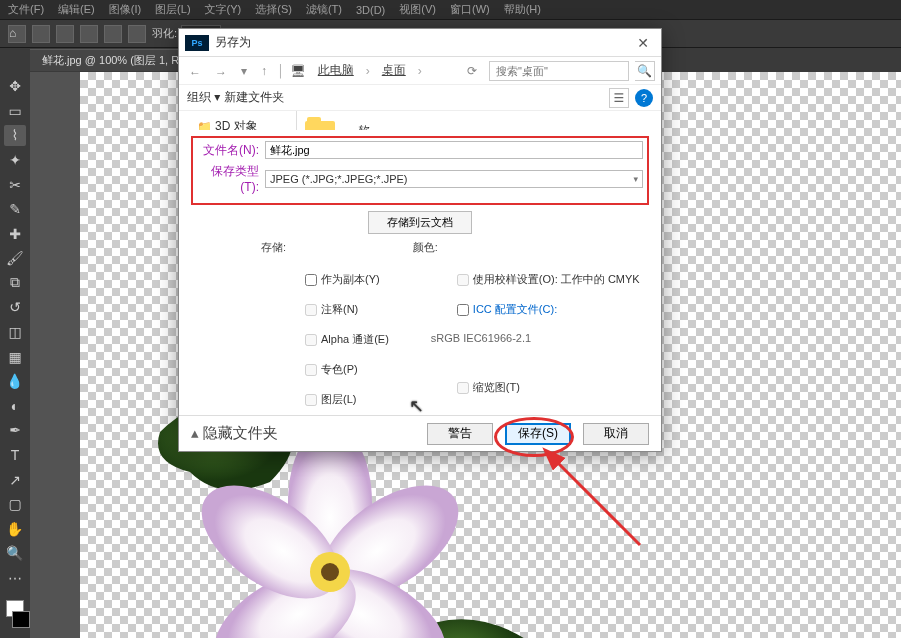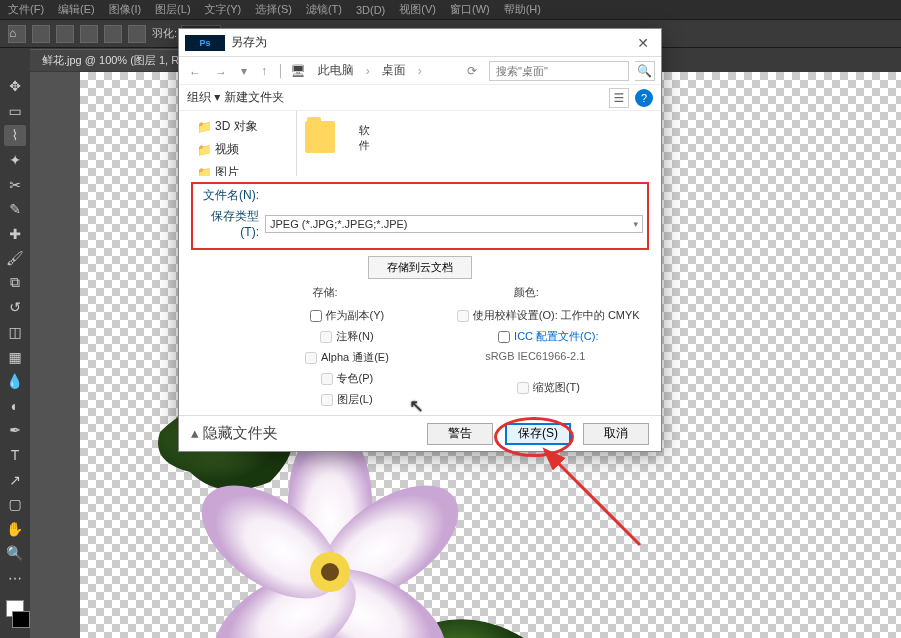--- a/index.html
+++ b/index.html
@@ -36,28 +36,28 @@
   background-size: 16px 16px;
   background-position: 0 0, 0 8px, 8px -8px, -8px 0;
   background-color: #fff;
   left: 50px; top: 0; right: 0; bottom: 0;
 }
 .flower { position: absolute; left: 100px; top: 310px; width: 430px; height: 330px; }
 
 
 .dialog { position: absolute; left: 178px; top: 28px; width: 484px; height: 424px; background: #fff; border: 1px solid #888; box-shadow: 0 4px 20px rgba(0,0,0,.4); display: flex; flex-direction: column; }
 .dlg-title { height: 28px; display: flex; align-items: center; padding: 0 6px; border-bottom: 1px solid #ddd; }
-.dlg-title .ps { width: 40px; height: 16px; background: #001e36; color: #31a8ff; font-size: 9px; font-weight: bold; display: flex; align-items: center; justify-content: center; margin-right: 6px; }
+.dlg-title .ps { width: 24px; height: 16px; background: #001e36; color: #31a8ff; font-size: 9px; font-weight: bold; display: flex; align-items: center; justify-content: center; margin-right: 6px; }
 .dlg-title .t { flex: 1; font-size: 12px; color: #333; }
 .dlg-title .x { width: 24px; text-align: center; color: #555; cursor: pointer; font-size: 14px; }
 
 .dlg-nav { height: 28px; display: flex; align-items: center; padding: 0 6px; gap: 6px; border-bottom: 1px solid #eee; font-size: 12px; color: #444; }
 .dlg-nav .arr { color: #888; padding: 0 4px; cursor: pointer; }
 .dlg-nav .sep { color: #aaa; }
-.dlg-nav .crumb { padding: 2px 6px; cursor: pointer; }
+.dlg-nav .crumb { padding: 2px 6px; cursor: pointer; text-decoration: underline; }
 .dlg-nav .recycle { margin-left: auto; color: #888; cursor: pointer; }
 .dlg-nav .search { width: 140px; height: 20px; border: 1px solid #ccc; font-size: 11px; padding: 0 6px; color: #999; margin-left: 6px; }
 .dlg-nav .search-btn { width: 20px; height: 20px; border: 1px solid #ccc; border-left: none; display: flex; align-items: center; justify-content: center; color: #888; cursor: pointer; }
 
 .dlg-tools { height: 26px; display: flex; align-items: center; padding: 0 8px; gap: 4px; color: #333; font-size: 12px; border-bottom: 1px solid #eee; }
 .dlg-tools .right { margin-left: auto; display: flex; gap: 6px; align-items: center; }
 .dlg-tools .icon-btn { width: 20px; height: 20px; border: 1px solid #ccc; display: flex; align-items: center; justify-content: center; cursor: pointer; color: #666; }
 .dlg-tools .help { width: 18px; height: 18px; border-radius: 50%; background: #0078d4; color: #fff; display: flex; align-items: center; justify-content: center; font-size: 11px; cursor: pointer; }
 
 .dlg-body { flex: 1; display: flex; overflow: hidden; }
@@ -66,27 +66,27 @@
 .tree-item .fi { width: 14px; margin-right: 4px; color: #f0c040; }
 .files { flex: 1; padding: 8px; }
 .file-item { display: inline-flex; flex-direction: row; align-items: flex-end; width: 70px; cursor: pointer; gap: 24px; }
 .file-item .folder { width: 40px; height: 32px; background: #ffd75e; border-radius: 2px; position: relative; }
 .file-item .folder::before { content:''; position:absolute; top:-4px; left:2px; width:14px; height:6px; background:#ffd75e; border-radius:2px 2px 0 0; }
 .file-item .fname { margin-top: 4px; font-size: 11px; color: #333; }
 
 .save-section { padding: 6px 12px 8px; }
 .red-box { border: 2px solid #e03030; padding: 3px 4px 5px; margin-bottom: 6px; }
 .field-row { display: flex; align-items: center; margin-bottom: 4px; gap: 6px; }
-.field-row label { width: 62px; text-align: right; font-size: 12px; color: #0c4a6e; }
+.field-row label { width: 62px; text-align: right; font-size: 12px; color: #a21caf; }
 .field-row input, .field-row .combo { flex: 1; height: 18px; border: 1px solid #bbb; font-size: 11px; padding: 0 4px; background: #fff; }
 .field-row .combo { display: flex; align-items: center; color: #333; position: relative; }
 .field-row .combo::after { content: '▾'; position: absolute; right: 4px; color: #777; font-size: 9px; }
 
 .options-row { display: flex; gap: 24px; padding-left: 70px; margin-top: 4px; }
-.col { display: flex; flex-direction: column; gap: 6px; font-size: 11px; color: #333; align-items: center; }
+.col { display: flex; flex-direction: column; gap: 15px; font-size: 11px; color: #333; }
 .col .hdr { color: #444; margin-bottom: 2px; }
 .col label { display: flex; align-items: center; gap: 4px; margin-left: 44px; }
 .col input[type=checkbox] { width: 12px; height: 12px; }
 .col .link { color: #0066cc; }
 .col .sub { color: #666; padding-left: 18px; }
 
 .cloud-btn { display: block; margin: 0 auto 6px; padding: 3px 18px; border: 1px solid #bbb; background: #f5f5f5; font-size: 11px; cursor: pointer; }
 
 .dlg-footer { height: 36px; display: flex; align-items: center; padding: 0 12px; border-top: 1px solid #ddd; }
 .hide-folders { font-size: 15px; color: #444; cursor: pointer; }
@@ -243,20 +243,21 @@
         <div class="folder"></div>
         <div class="fname">软件</div>
       </div>
     </div>
   </div>
 
   <div class="save-section">
     <div class="red-box">
       <div class="field-row">
         <label>文件名(N):</label>
+        <input value="鲜花.jpg" style="">
       </div>
       <div class="field-row">
         <label>保存类型(T):</label>
         <div class="combo">JPEG (*.JPG;*.JPEG;*.JPE)</div>
       </div>
     </div>
 
     <button class="cloud-btn">存储到云文档</button>
 
     <div class="options-row">

